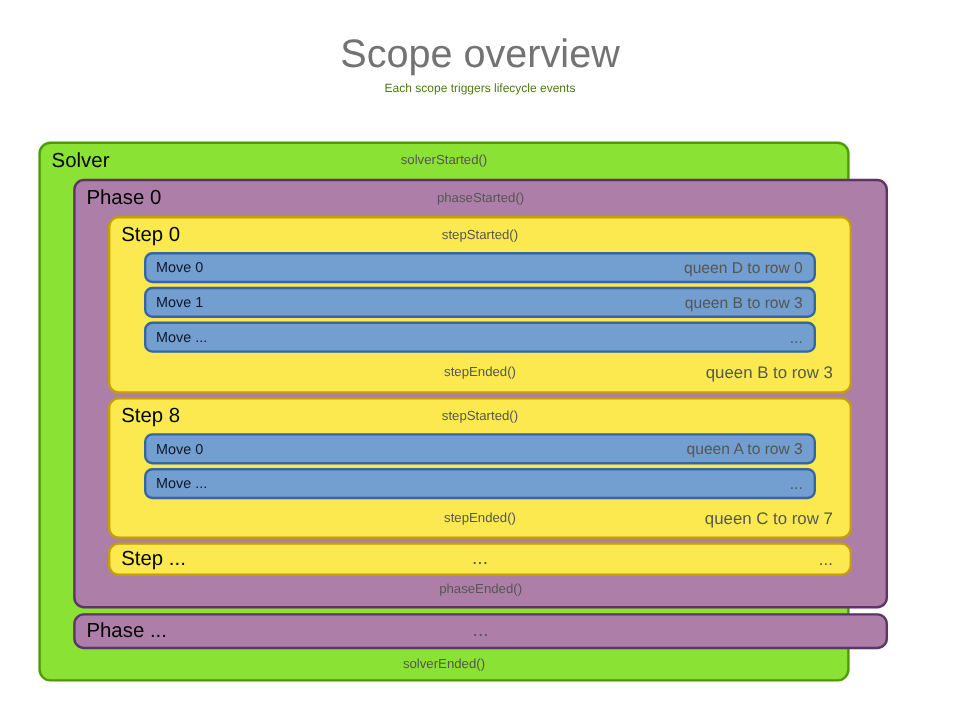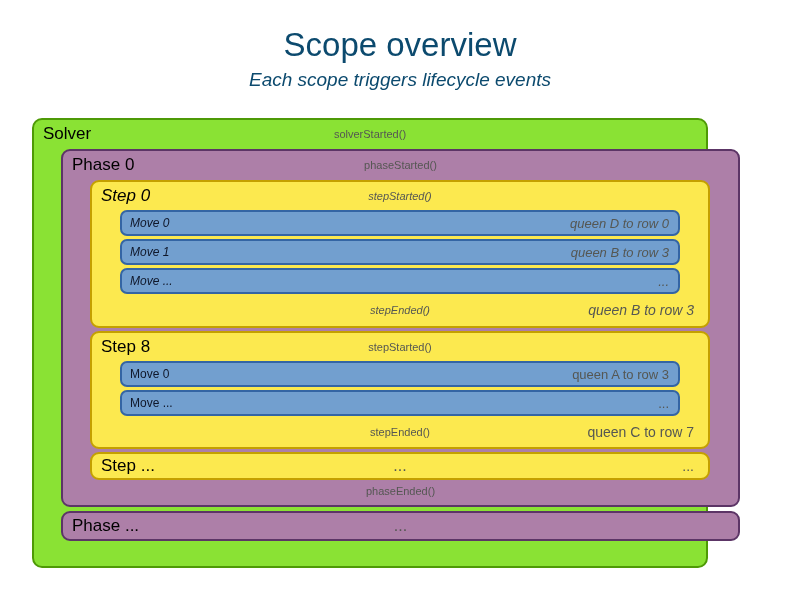--- a/index.html
+++ b/index.html
@@ -6,25 +6,25 @@
   html,body { background:#ffffff; }
   body {
     width:800px; height:600px;
     font-family:"Liberation Sans", sans-serif;
     position:relative;
   }
   .canvas { position:relative; width:800px; height:600px; background:#fff; overflow:hidden; }
 
   .title {
     position:absolute; top:26px; left:0; width:100%;
-    text-align:center; font-size:33px; color:#0c4a6e;
+    text-align:center; font-size:33px; color:#737373;
   }
   .subtitle {
     position:absolute; top:69px; left:0; width:100%;
-    text-align:center; font-size:19px; color:#0c4a6e;font-style:italic;
+    text-align:center; font-size:10px; color:#4d7c0f;
   }
 
   
   .solver-box {
     position:absolute; left:32px; top:118px; width:676px; height:450px;
     background:var(--solver-fill,#8ae234);
     border:2px solid var(--solver-border,#4e9a06);
     border-radius:10px;
   }
   .phase-box {
@@ -35,21 +35,21 @@
   }
   .phase-0   { left:27px; top:29px;  width:679px; height:358px; }
   .phase-more{ left:27px; top:391px; width:679px; height:30px;  }
 
   .step-box {
     position:absolute;
     background:var(--step-fill,#fce94f);
     border:2px solid var(--step-border,#c4a000);
     border-radius:9px;
   }
-  .step-0   { left:27px; top:29px;  width:620px; height:148px;font-style:italic; }
+  .step-0   { left:27px; top:29px;  width:620px; height:148px; }
   .step-1   { left:27px; top:180px; width:620px; height:118px; }
   .step-more{ left:27px; top:301px; width:620px; height:28px;  }
 
   .move-box {
     position:absolute; left:28px; width:560px; height:26px;
     background:var(--move-fill,#729fcf);
     border:2px solid var(--move-border,#3465a4);
     border-radius:7px;
   }
   .move-1 { top:28px; }
@@ -169,15 +169,18 @@
 
     </div>
 
     <div class="phase-box phase-more">
       <div class="row single-row-phase">
         <span class="scope-label">Phase ...</span>
         <span class="ellipsis-center">...</span>
       </div>
     </div>
 
+    <div class="row solver-ended">
+      <span class="event">solverEnded()</span>
+    </div>
 
   </div>
 </div>
 
 </body></html>

